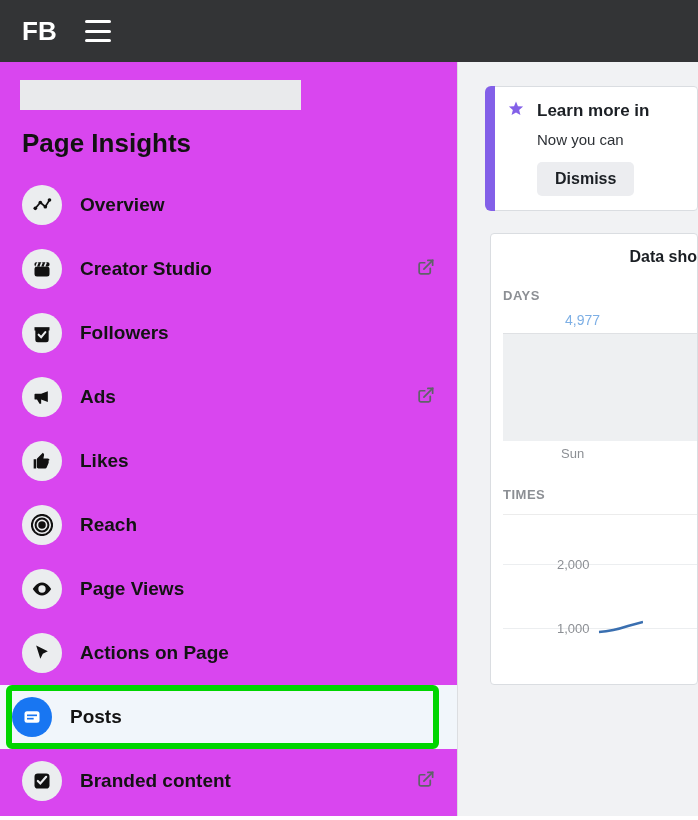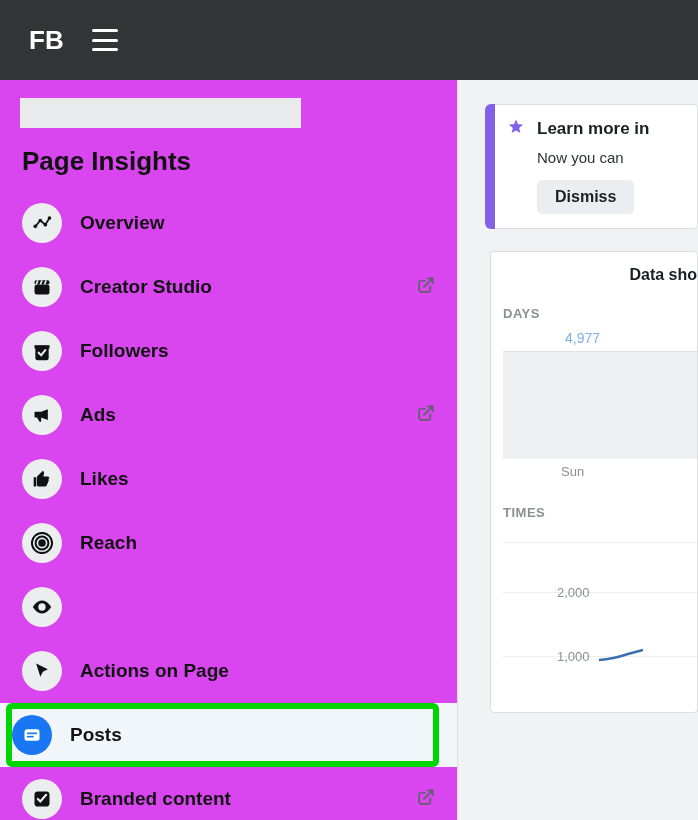--- a/index.html
+++ b/index.html
@@ -1,19 +1,19 @@
 <!DOCTYPE html>
 <html><head>
   <meta charset="utf-8">
   <style>
     * { box-sizing:border-box; margin:0; padding:0; font-family:-apple-system,BlinkMacSystemFont,"Segoe UI",Helvetica,Arial,sans-serif; }
     html,body{ width:698px; height:820px; overflow:hidden; background:#fff; }
 
     
-    .topbar{ height:80px; background:#333436; color:#fff; display:flex; align-items:center; padding:0 29px; gap:28px; }
+    .topbar{ height:62px; background:#333436; color:#fff; display:flex; align-items:center; padding:0 22px; gap:28px; }
     .fb-logo{ font-weight:800; font-size:26px; letter-spacing:0; }
     .hamburger{ width:26px; height:22px; display:flex; flex-direction:column; justify-content:space-between; cursor:pointer; }
     .hamburger span{ height:3px; background:#fff; border-radius:2px; display:block; }
 
     .page{ display:flex; height:calc(820px - 66px); }
 
     
     .sidebar{ width:458px; background:#d946ef; border-right:1px solid #dcdee1; padding-top:18px; }
     .gray-box{ height:30px; background:#e9eaec; margin:0 156px 0 20px; }
     .section-title{ font-size:26px; font-weight:800; color:#121212; padding:18px 22px 10px 22px; }
@@ -44,21 +44,21 @@
     .panel-body{ padding:14px 0 0 12px; }
     .panel-sub{ text-align:right; font-size:16px; font-weight:600; color:#1b1f24; padding-right:0; }
     .axis-label{ font-size:13px; font-weight:700; color:#8c8f94; letter-spacing:0.5px; margin-top:22px; }
 
     .bars{ background:#eef0f2; height:108px; margin-top:30px; border-top:1px solid #dfe1e4; position:relative; }
     .bar-val{ position:absolute; top:-22px; left:62px; color:#7dafe5; font-size:14px; }
     .bar-tick{ position:absolute; bottom:-20px; left:58px; font-size:13px; color:#8c8f94; }
     .divider-gap{ height:24px; }
 
     .times-block{ margin-top:10px; }
-    .line-chart{ height:170px; position:relative; margin-top:22px; border-top:1px solid #ececec; }
+    .line-chart{ height:170px; position:relative; margin-top:12px; border-top:1px solid #ececec; }
     .grid-row{ position:absolute; left:0; right:0; border-top:1px solid #eceef0; }
     .y-tick{ position:absolute; font-size:13px; color:#8c8f94; }
     .line-path{ position:absolute; left:0; right:0; bottom:0; height:170px; }
   </style>
 </head>
 <body>
 
 <div class="topbar">
   <div class="fb-logo">FB</div>
   <div class="hamburger">
@@ -140,20 +140,21 @@
             </svg>
           </span>
           <span class="label">Reach</span>
         </li>
         <li class="nav-item">
           <span class="icon-wrap">
             <svg width="22" height="22" viewBox="0 0 24 24" fill="#111">
               <path d="M12 5C6 5 2 12 2 12s4 7 10 7 10-7 10-7-4-7-10-7zm0 11a4 4 0 1 1 0-8 4 4 0 0 1 0 8z"></path>
             </svg>
           </span>
+          <span class="label">Page Views</span>
         </li>
         <li class="nav-item">
           <span class="icon-wrap">
             <svg width="20" height="20" viewBox="0 0 24 24" fill="#111">
               <path d="M5 3l5 16 3-6 6-3z"></path>
             </svg>
           </span>
           <span class="label">Actions on Page</span>
         </li>
         <li class="nav-item selected">

